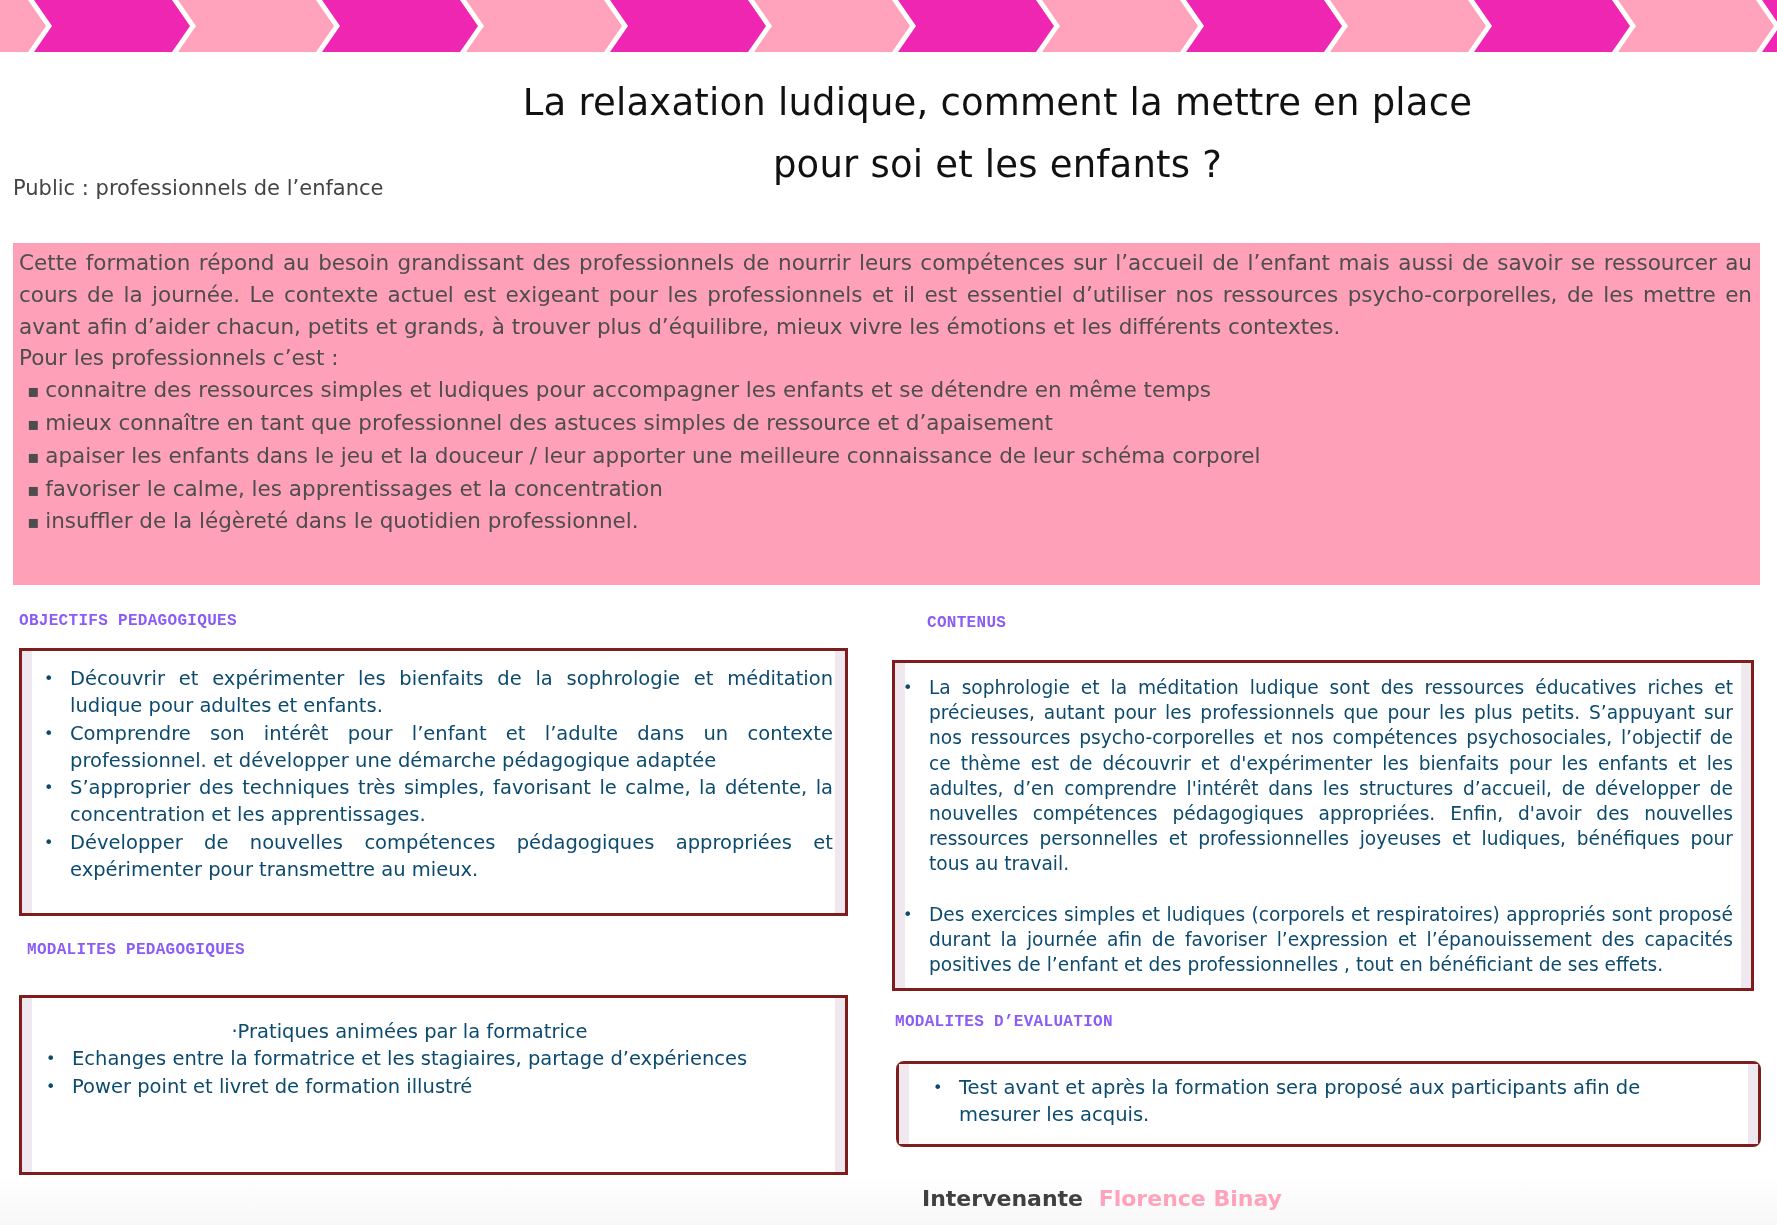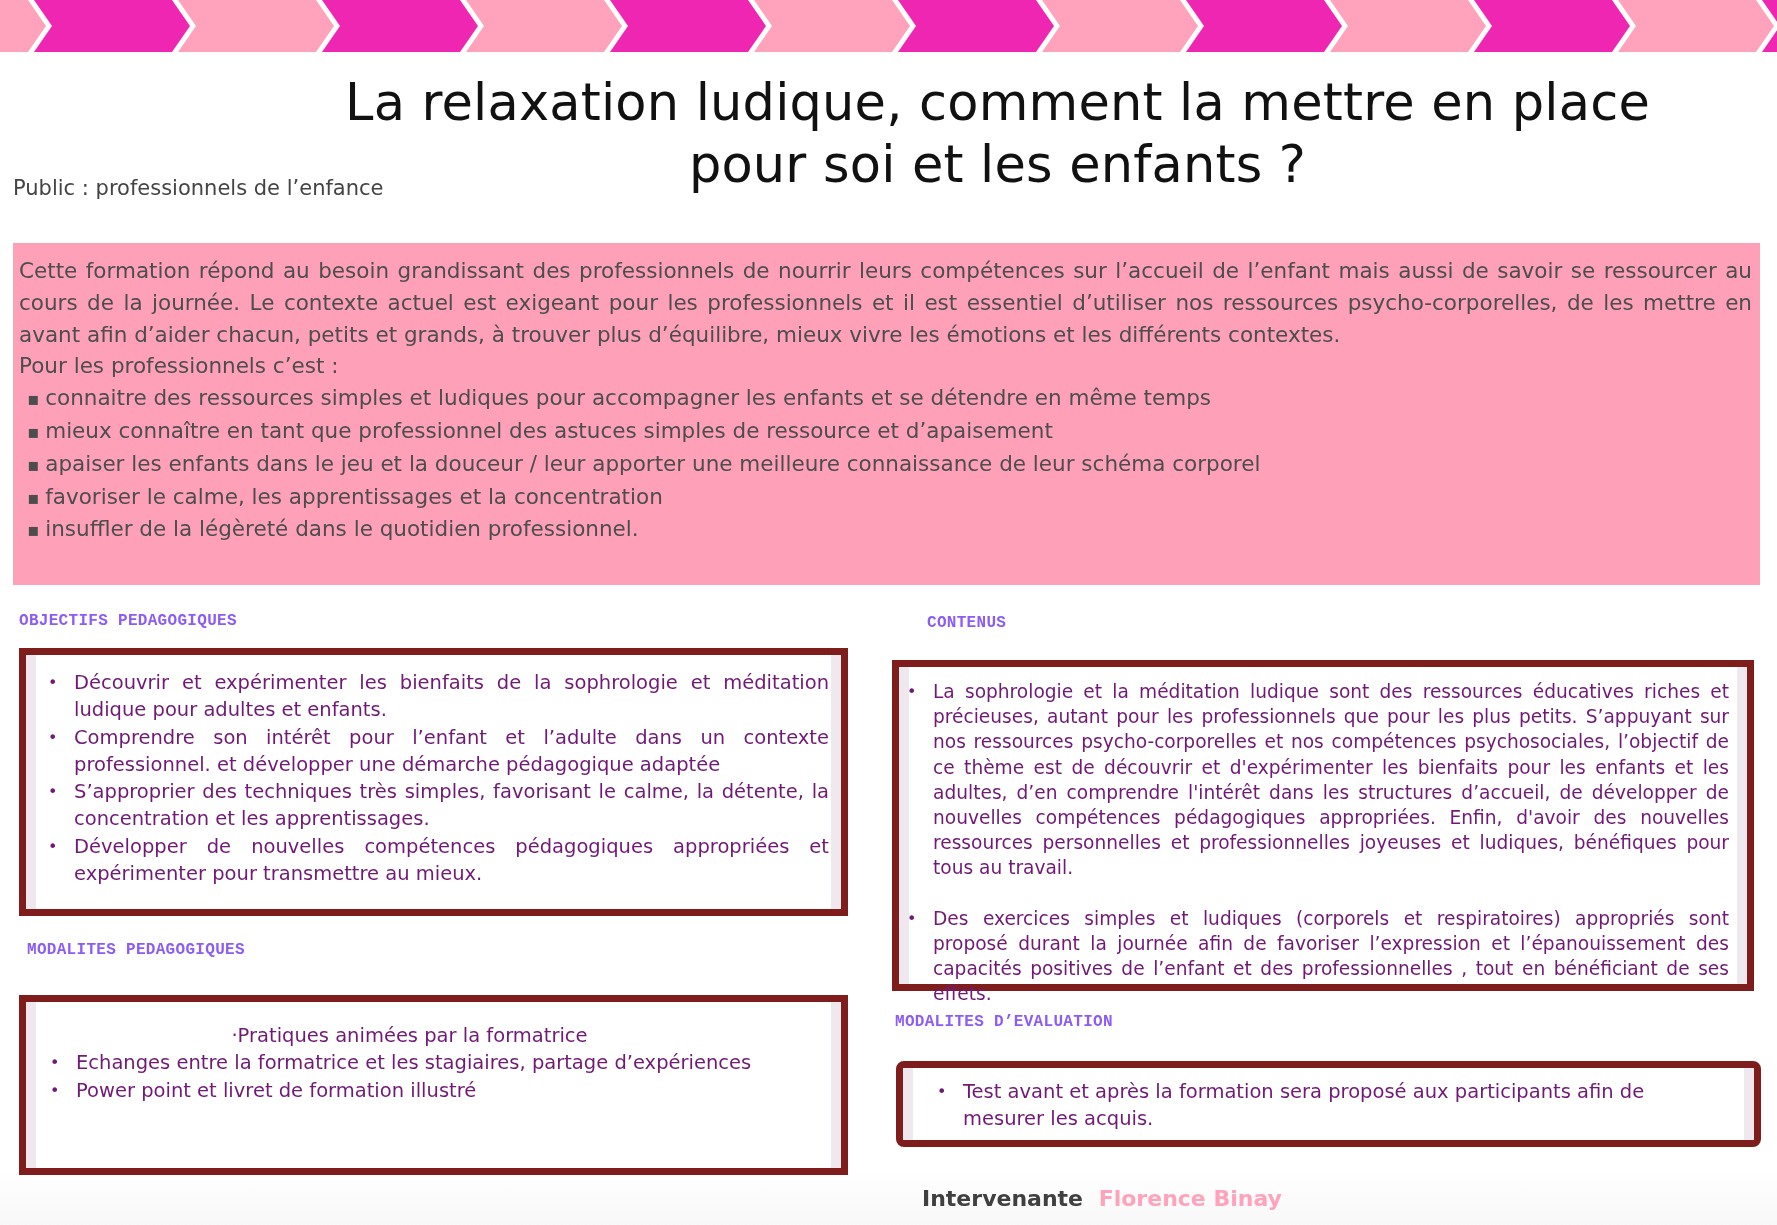--- a/index.html
+++ b/index.html
@@ -4,40 +4,40 @@
   <style>
     html, body { margin: 0; padding: 0; }
     body {
       width: 1777px; height: 1225px; position: relative; overflow: hidden;
       background: linear-gradient(#ffffff 0, #ffffff 1170px, #f8f8f8 1225px);
       font-family: "DejaVu Sans", sans-serif; color: #555;
     }
     .banner { position: absolute; left: 0; top: 0; width: 1777px; height: 52px; }
     .title {
       position: absolute; left: 330px; width: 1335px; top: 72px;
-      text-align: center; font-size: 51px; line-height: 62px; color: #111;
+      text-align: center; font-size: 37px; line-height: 62px; color: #111;
       letter-spacing: 0.2px;
     }
     .meta { position: absolute; left: 13px; top: 175px; font-size: 21px; line-height: 26px; color: #444; }
     .meta div { white-space: nowrap; }
     .intro {
       position: absolute; left: 13px; top: 243px; width: 1747px; height: 342px;
-      background: #ffa0b9; box-sizing: border-box; padding: 12px 8px 0 6px;
+      background: #ffa0b9; box-sizing: border-box; padding: 4px 8px 0 6px;
       font-size: 21.5px; line-height: 31.8px; color: #4d4d4d;
     }
     .intro p { margin: 0; text-align: justify; text-align-last: left; }
     .intro ul { list-style: none; margin: 0; padding: 0 0 0 8px; }
     .intro li::before { content: "\25AA"; margin-right: 6px; font-size: 18px; }
     .heading {
       position: absolute; font-weight: bold; color: #8b5cf6; font-size: 16px;
       letter-spacing: 0.3px; white-space: nowrap; font-family: Liberation Mono, monospace;
     }
     .box {
-      position: absolute; box-sizing: border-box; border: 7px solid #7f1d1d;
-      background: #fff; font-size: 19.5px; line-height: 27.3px; color: #701a75;
+      position: absolute; box-sizing: border-box; border: 3px solid #7f1d1d;
+      background: #fff; font-size: 19.5px; line-height: 27.3px; color: #0c4a6e;
     }
     .box::before, .box::after { content: ""; position: absolute; top: 0; bottom: 0; width: 10px; background: #efe9ef; }
     .box::before { left: 0; }
     .box::after { right: 0; }
     .box ul { margin: 0; padding: 0; list-style: none; position: relative; z-index: 1; }
     .box li { position: relative; text-align: justify; text-align-last: left; }
     .box li::before { content: "\2022"; position: absolute; left: -26px; top: 0; font-size: 16px; }
     .plain { position: relative; z-index: 1; text-align: center; }
     .footer {
       position: absolute; left: 922px; top: 1186px; font-weight: bold; font-size: 22px; white-space: nowrap;

